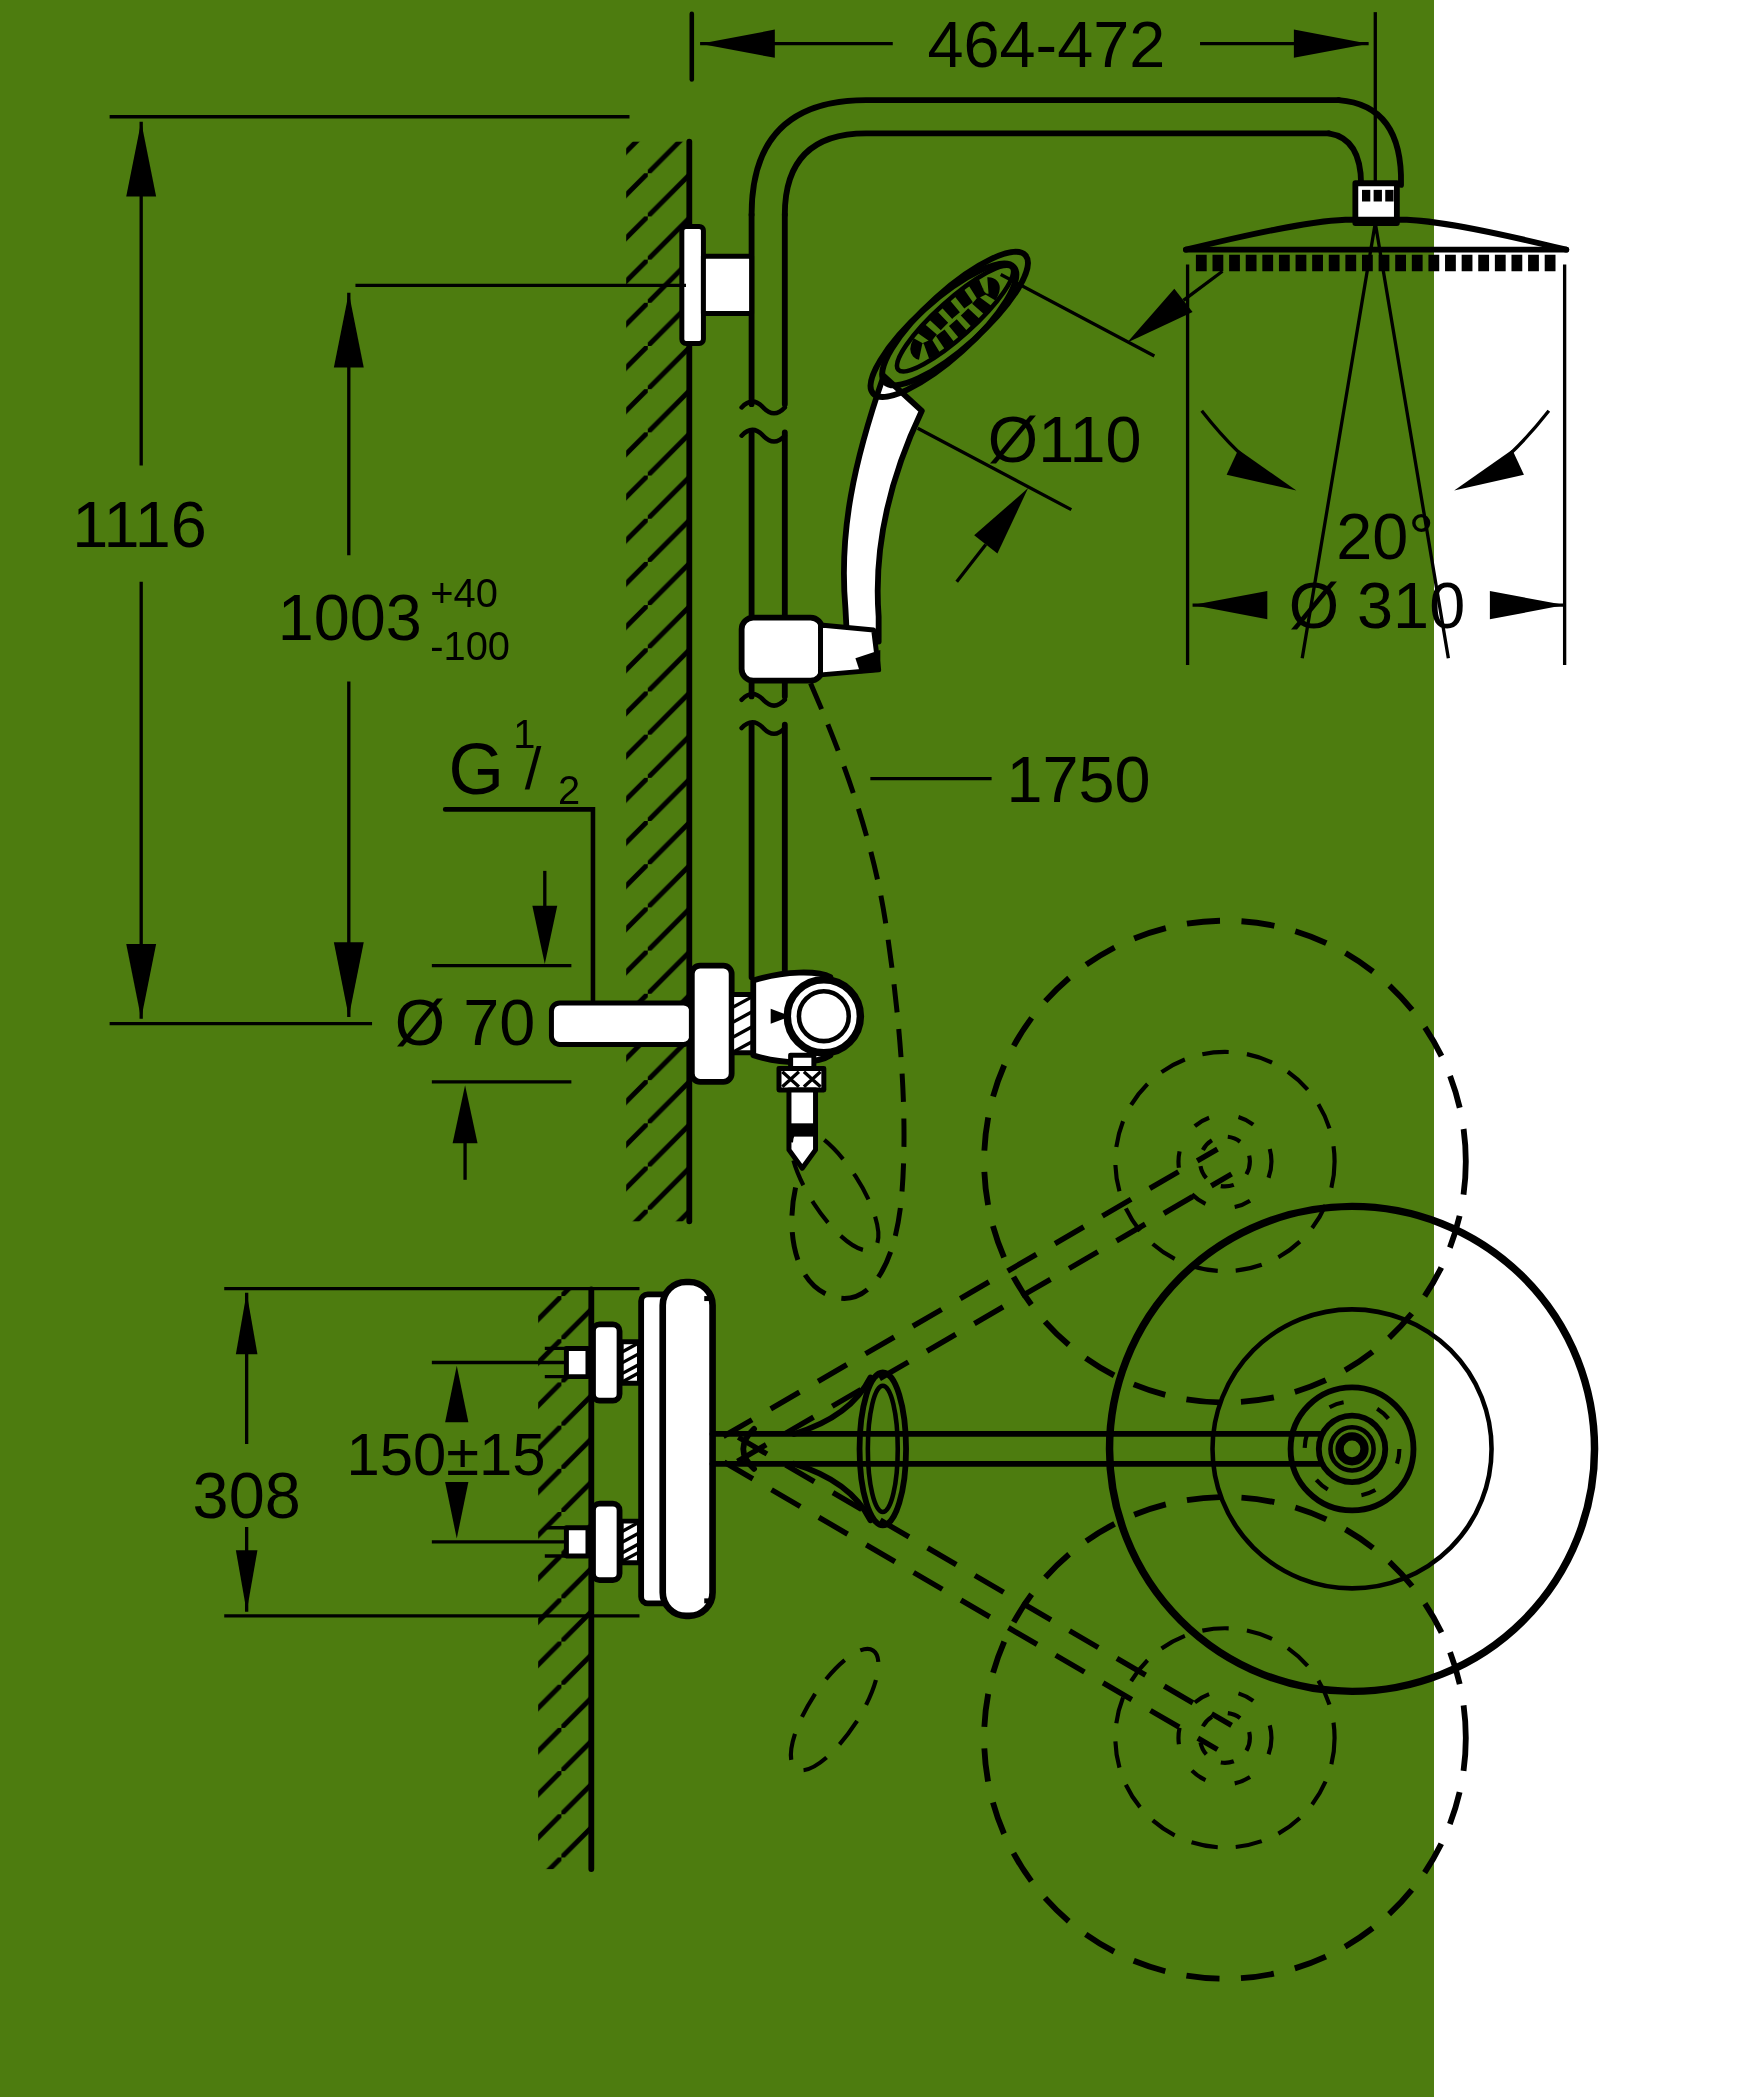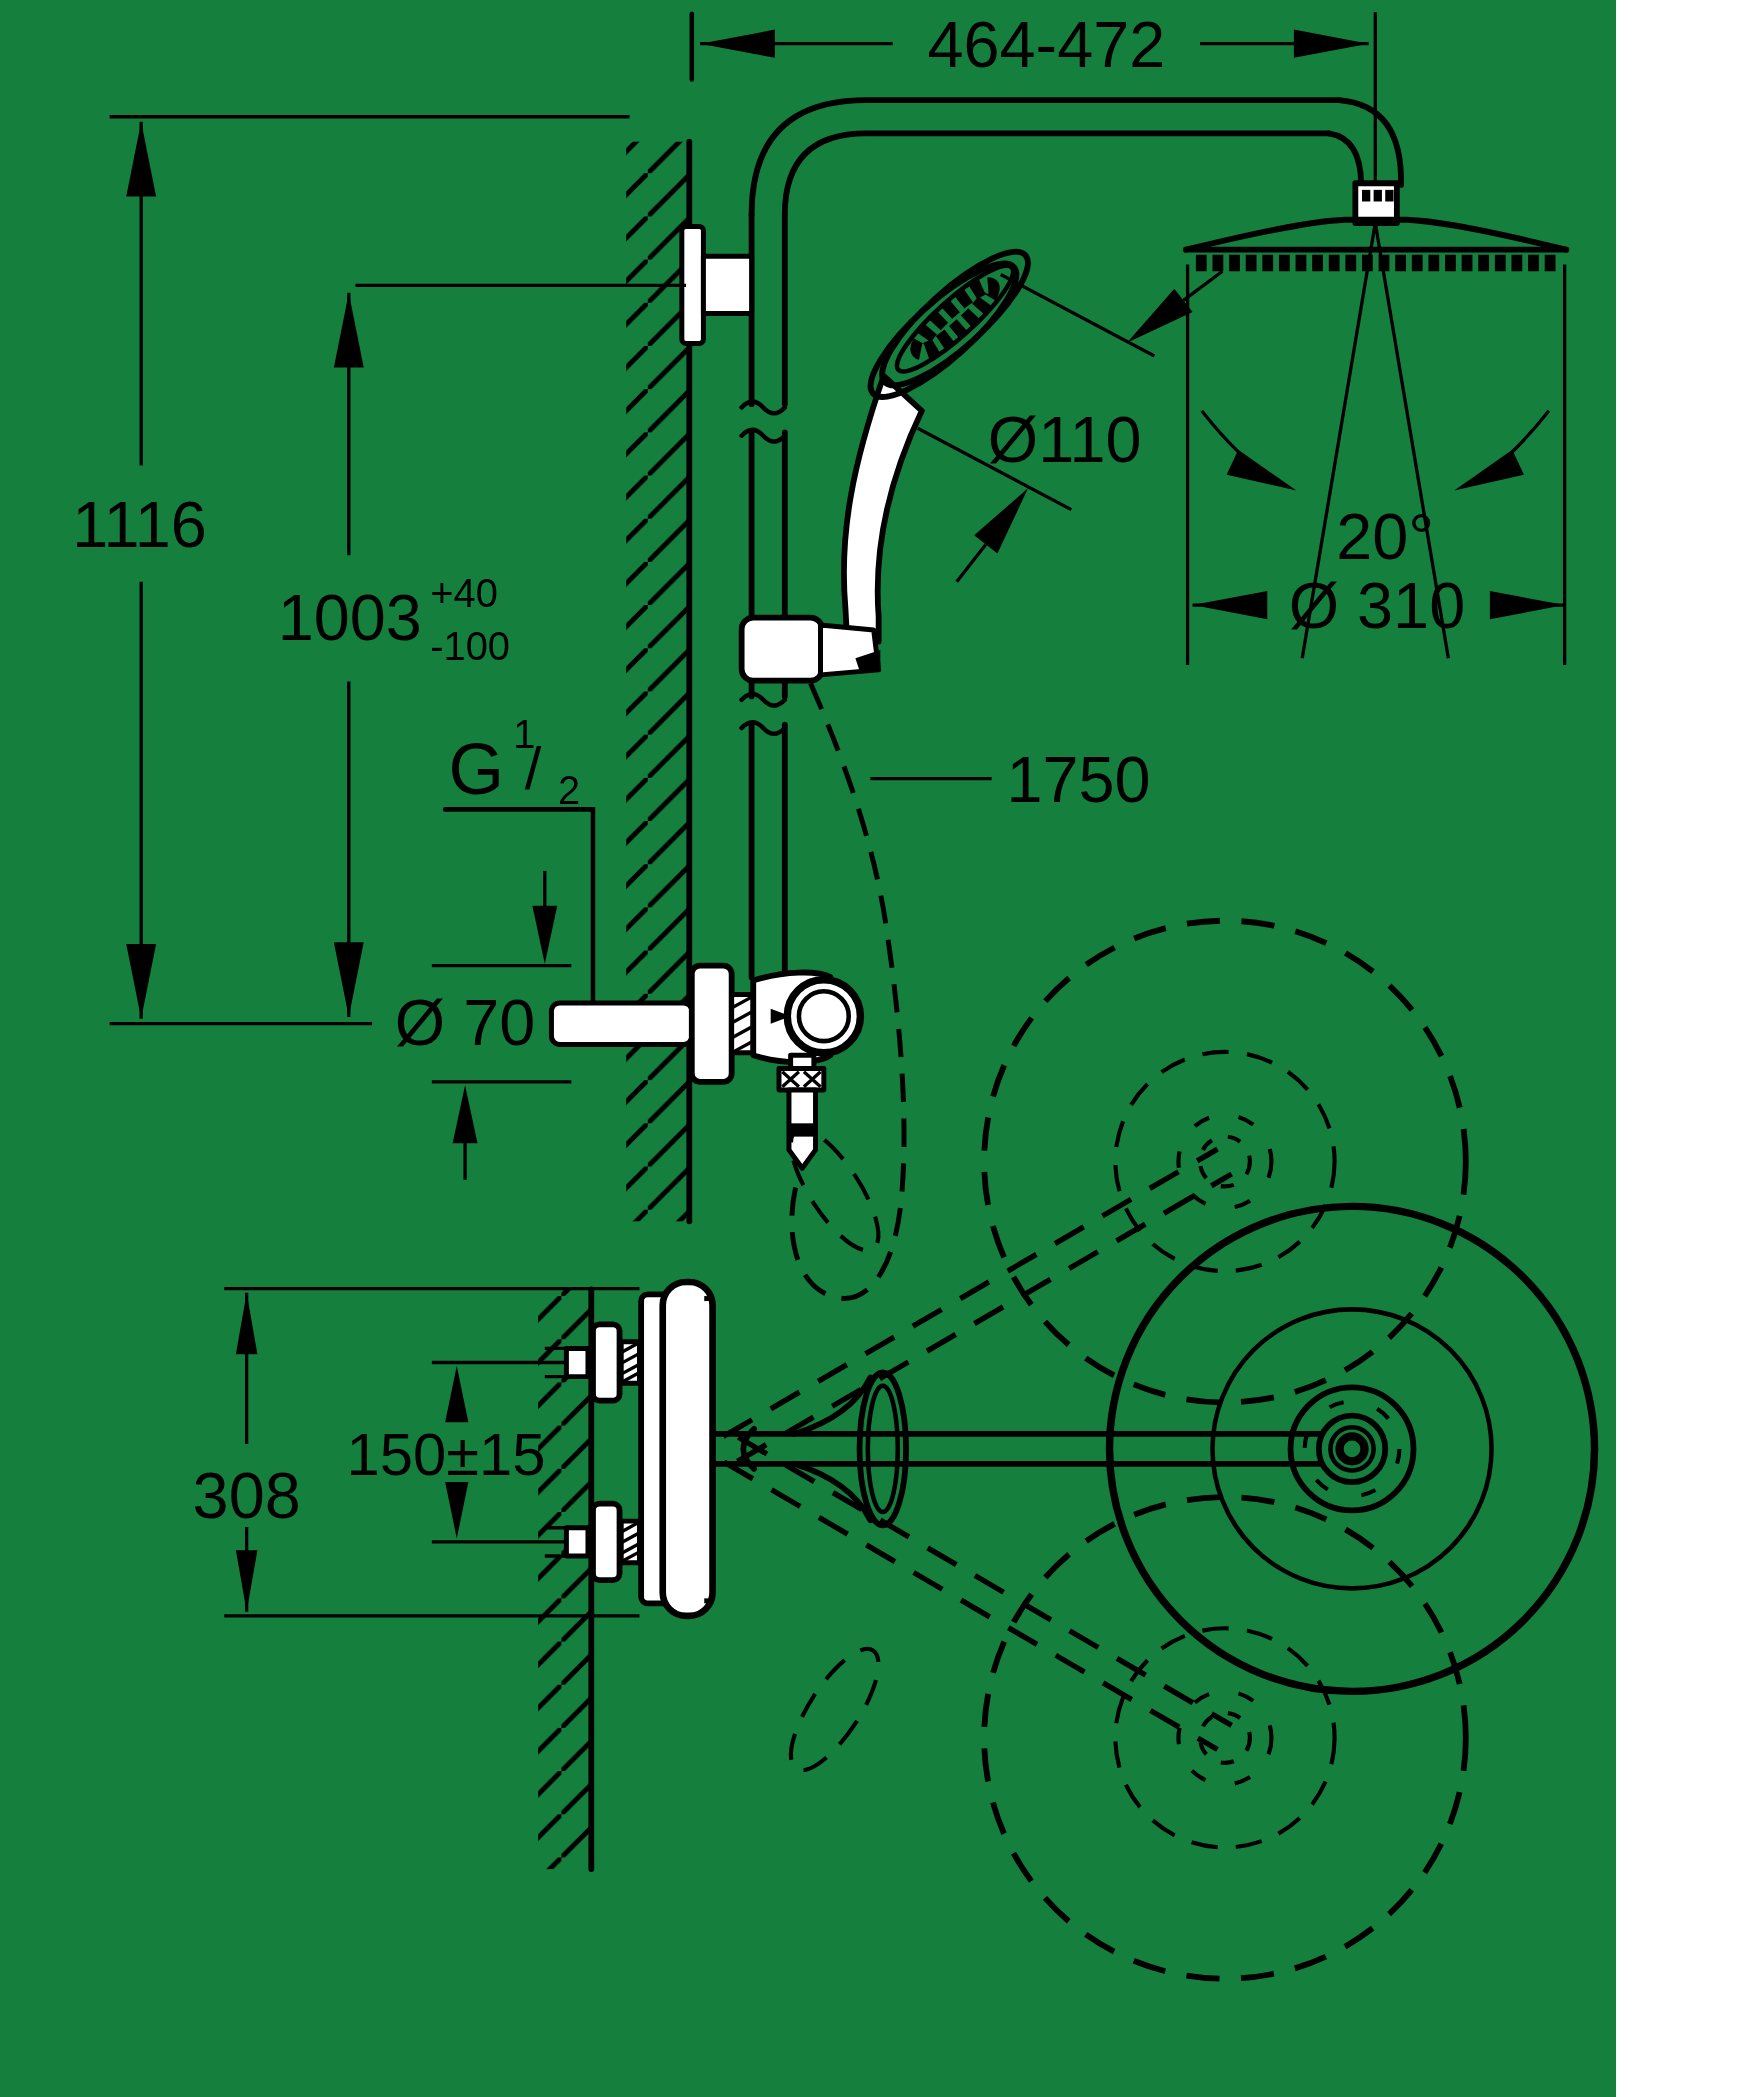--- a/index.html
+++ b/index.html
@@ -1,16 +1,16 @@
 <!DOCTYPE html>
 <html style="font-size:13.3px"><head>
 <meta charset="utf-8">
 <style>
   html,body{margin:0;padding:0;background:#fff;}
-  .page{width:1616px;height:2098px;background:#15803d;position:relative;}
+  .page{width:1434px;height:2098px;background:#4d7c0f;position:relative;}
   svg{display:block;}
   .ln  {fill:none;stroke:#000;stroke-width:7;stroke-linecap:round;stroke-linejoin:round;}
   .bold{fill:none;stroke:#000;stroke-width:9;stroke-linecap:round;}
   .mid {fill:none;stroke:#000;stroke-width:5.5;stroke-linecap:round;}
   .thin{fill:none;stroke:#000;stroke-width:4;stroke-linecap:butt;}
   .wf  {fill:#fff;stroke:#000;stroke-width:7;stroke-linejoin:round;}
   .wf6 {fill:#fff;stroke:#000;stroke-width:6;stroke-linejoin:round;}
   .blk {fill:#000;stroke:none;}
   .arr {fill:#000;stroke:none;}
   .dsh {fill:none;stroke:#000;stroke-width:6.5;stroke-dasharray:40 26;stroke-linecap:butt;}

